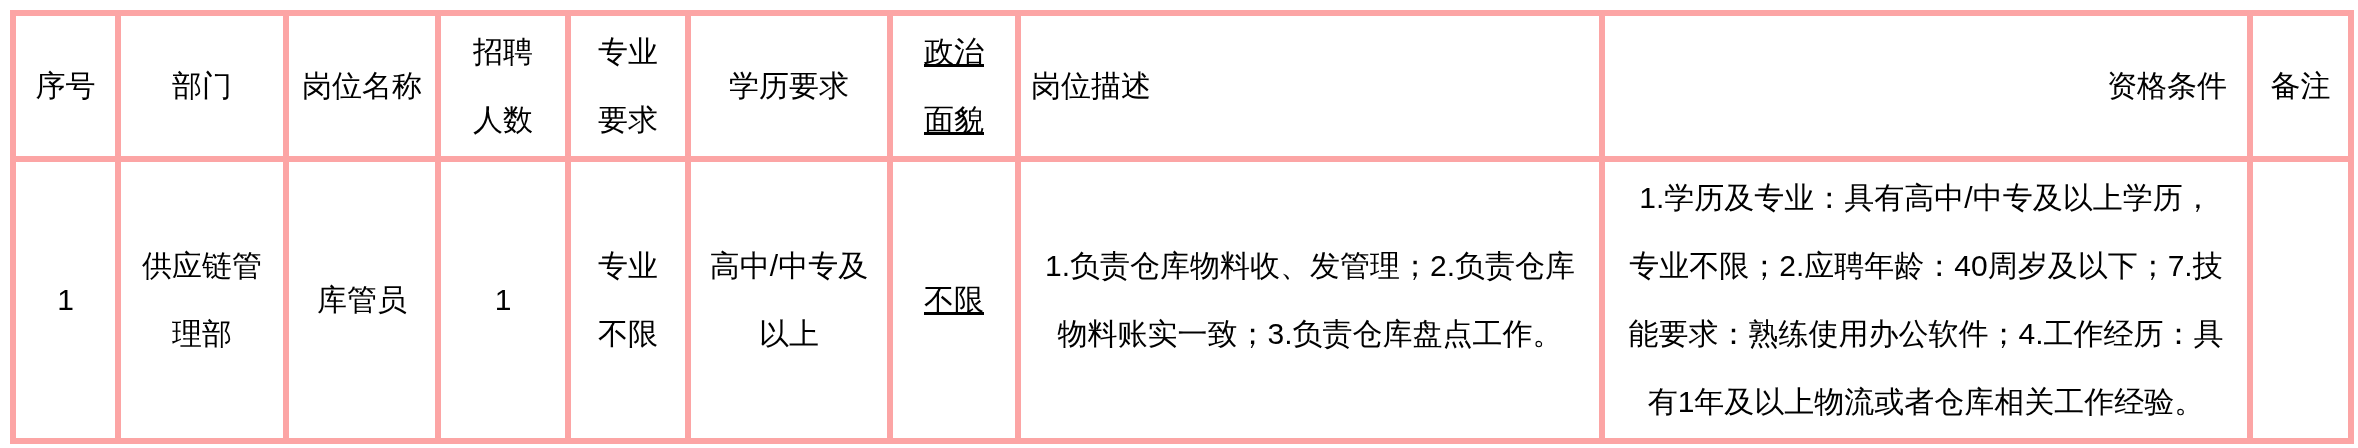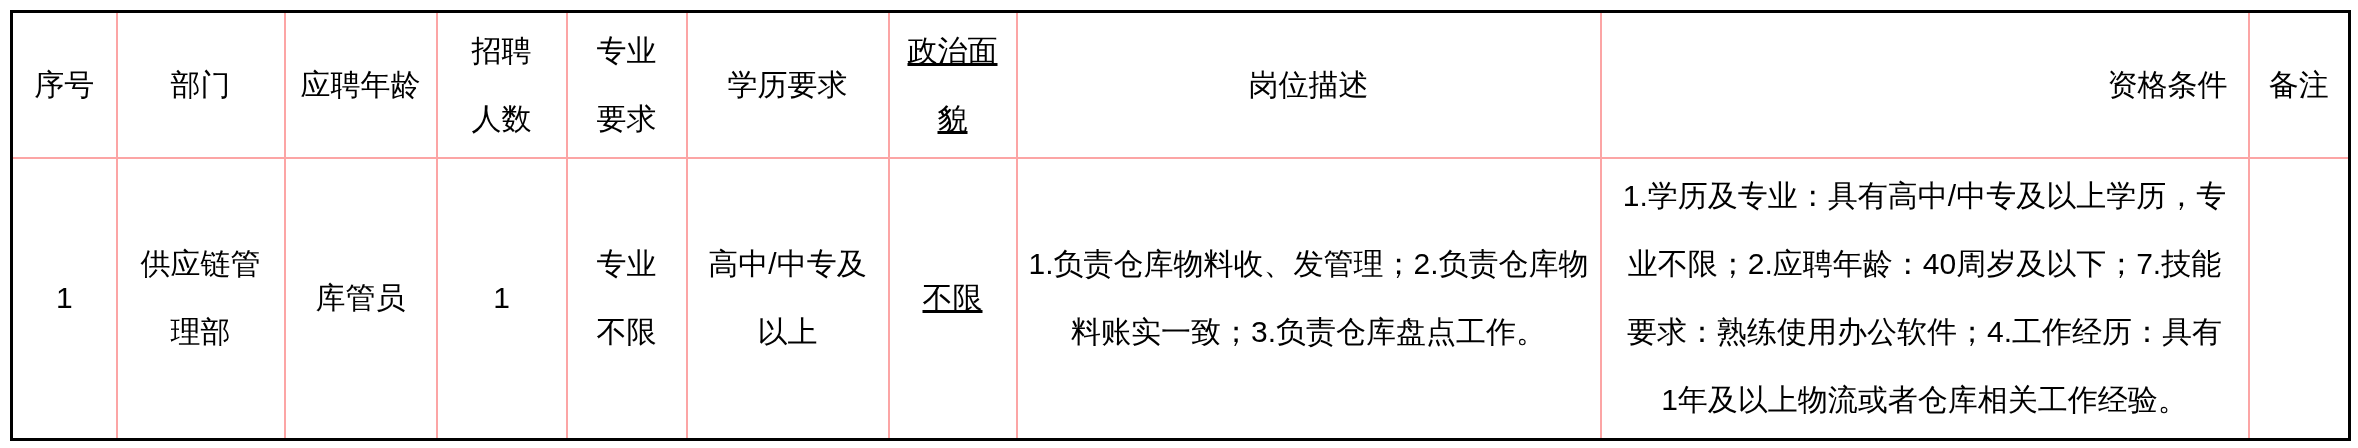--- a/index.html
+++ b/index.html
@@ -24,21 +24,21 @@
     border-collapse: collapse;
     table-layout: fixed;
     background: #ffffff;
     border: 3px solid #000000;
     font-family: "Liberation Sans", "DejaVu Sans", serif;
     font-size: 30px;
     color: #000000;
   }
   table.recruit th,
   table.recruit td {
-    border: 2px solid #fca5a5;
+    border: 6px solid #fca5a5;
     vertical-align: middle;
     text-align: center;
     line-height: 68px;
     font-weight: normal;
     overflow: hidden;
     word-break: normal;
   }
   tr.header-row { height: 146px; }
   tr.data-row   { height: 282px; }
 
@@ -68,26 +68,26 @@
       <col style="width:202px">
       <col style="width:128px">
       <col style="width:584px">
       <col style="width:648px">
       <col style="width:101px">
     </colgroup>
     <thead>
       <tr class="header-row">
         <th class="col-serial">序号</th>
         <th class="col-dept">部门</th>
-        <th class="col-post">应聘年龄</th>
+        <th class="col-post">岗位名称</th>
         <th class="col-headcount">招聘人数</th>
         <th class="col-major">专业要求</th>
         <th class="col-education">学历要求</th>
         <th class="col-political">政治面貌</th>
-        <th class="col-desc" style="text-align:center">岗位描述</th>
+        <th class="col-desc" style="text-align:left">岗位描述</th>
         <th class="col-qual" style="text-align:right">资格条件</th>
         <th class="col-remark">备注</th>
       </tr>
     </thead>
     <tbody>
       <tr class="data-row">
         <td class="col-serial">1</td>
         <td class="col-dept">供应链管理部</td>
         <td class="col-post">库管员</td>
         <td class="col-headcount">1</td>

